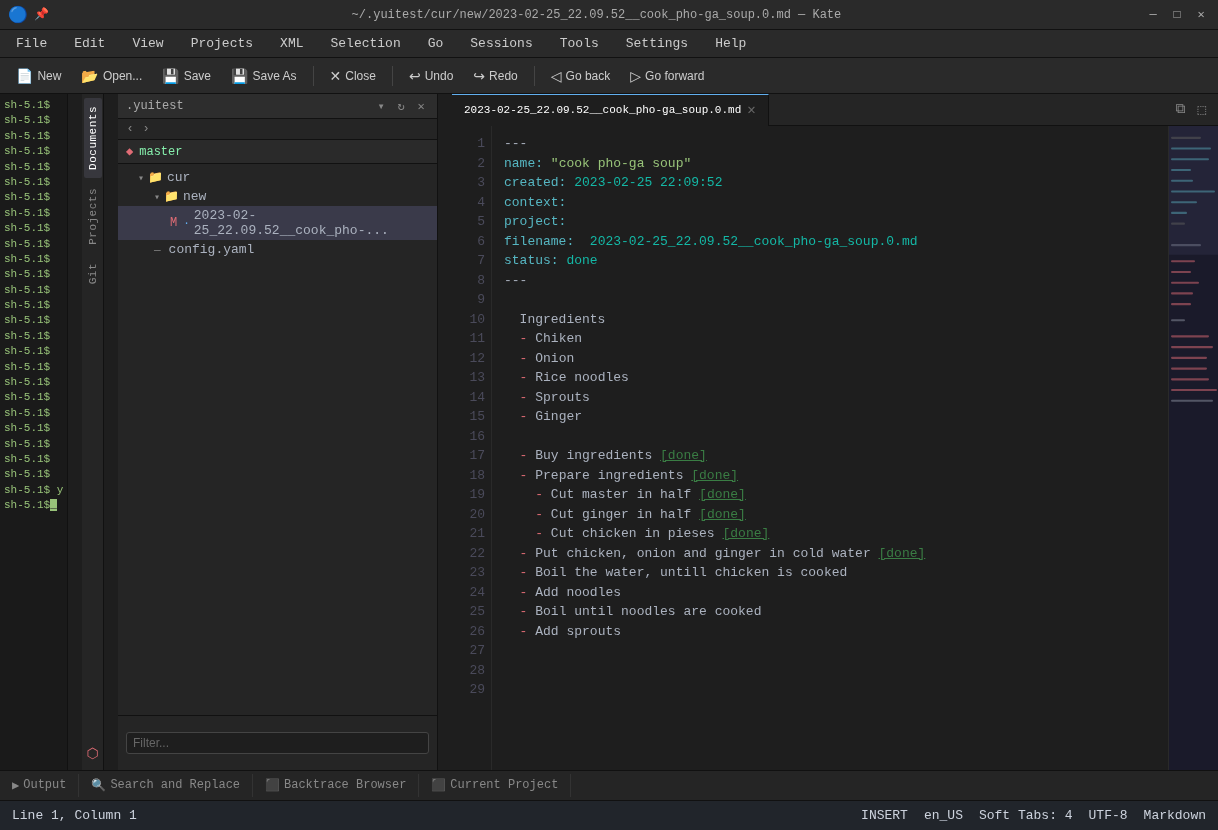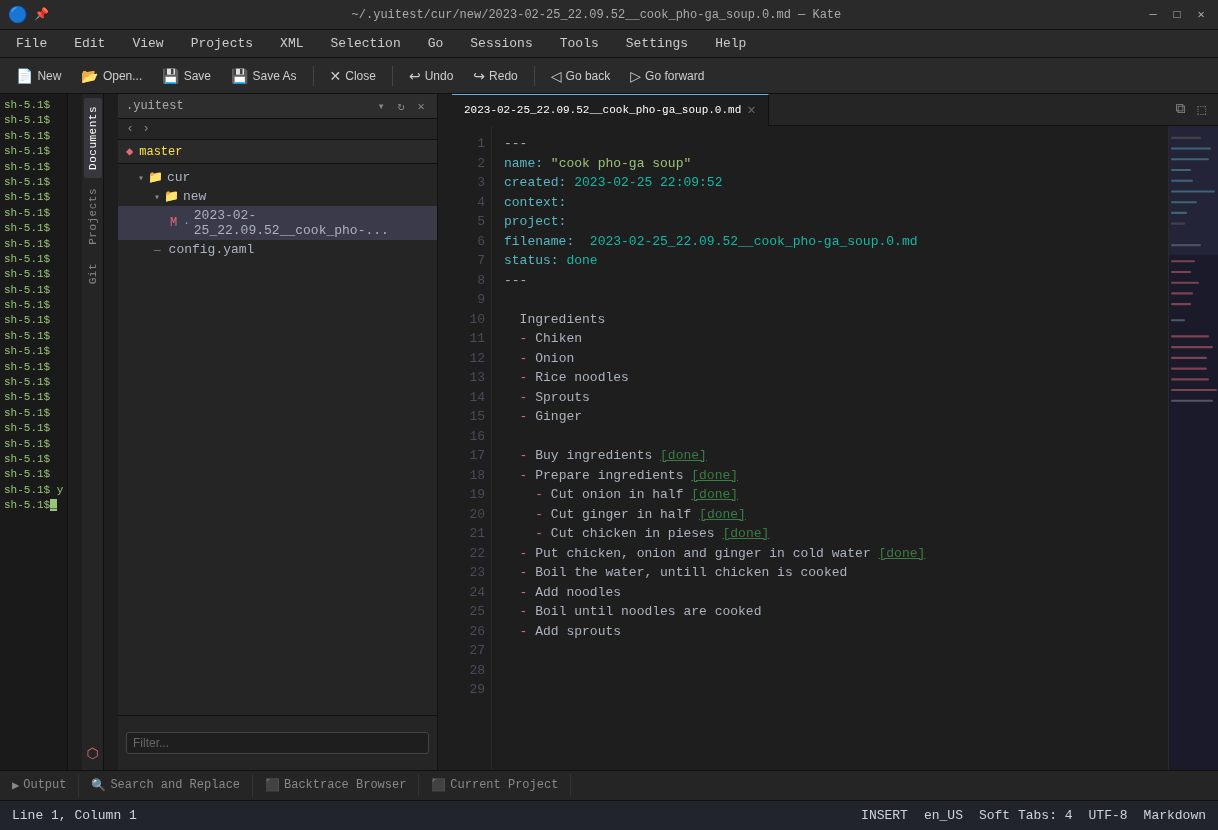--- a/index.html
+++ b/index.html
@@ -153,21 +153,21 @@
       padding: 4px 8px;
       gap: 6px;
       background: #2a2a2a;
       border-bottom: 1px solid #111;
     }
     .branch-icon {
       color: #e06c75;
       font-size: 12px;
     }
     #branch-name {
-      color: #fde047;
+      color: #86efac;
       font-size: 12px;
       font-family: Liberation Mono, monospace;
     }
 
     
     #file-tree {
       flex: 1;
       overflow-y: auto;
       padding: 4px 0;
     }
@@ -625,21 +625,21 @@
           <span class="code-line"> </span>
           <span class="code-line c-text">  Ingredients</span>
           <span class="code-line">  <span class="c-bullet">-</span> <span class="c-text">Chiken</span></span>
           <span class="code-line">  <span class="c-bullet">-</span> <span class="c-text">Onion</span></span>
           <span class="code-line">  <span class="c-bullet">-</span> <span class="c-text">Rice noodles</span></span>
           <span class="code-line">  <span class="c-bullet">-</span> <span class="c-text">Sprouts</span></span>
           <span class="code-line">  <span class="c-bullet">-</span> <span class="c-text">Ginger</span></span>
           <span class="code-line"> </span>
           <span class="code-line">  <span class="c-bullet">-</span> <span class="c-text">Buy ingredients </span><span class="c-done">[done]</span></span>
           <span class="code-line">  <span class="c-bullet">-</span> <span class="c-text">Prepare ingredients </span><span class="c-done">[done]</span></span>
-          <span class="code-line">    <span class="c-bullet">-</span> <span class="c-text">Cut onion in half </span><span class="c-done">[done]</span></span>
+          <span class="code-line">    <span class="c-bullet">-</span> <span class="c-text">Cut master in half </span><span class="c-done">[done]</span></span>
           <span class="code-line">    <span class="c-bullet">-</span> <span class="c-text">Cut ginger in half </span><span class="c-done">[done]</span></span>
           <span class="code-line">    <span class="c-bullet">-</span> <span class="c-text">Cut chicken in pieses </span><span class="c-done">[done]</span></span>
           <span class="code-line">  <span class="c-bullet">-</span> <span class="c-text">Put chicken, onion and ginger in cold water </span><span class="c-done">[done]</span></span>
           <span class="code-line">  <span class="c-bullet">-</span> <span class="c-text">Boil the water, untill chicken is cooked</span></span>
           <span class="code-line">  <span class="c-bullet">-</span> <span class="c-text">Add noodles</span></span>
           <span class="code-line">  <span class="c-bullet">-</span> <span class="c-text">Boil until noodles are cooked</span></span>
           <span class="code-line">  <span class="c-bullet">-</span> <span class="c-text">Add sprouts</span></span>
           <span class="code-line"> </span>
         </div>
 

